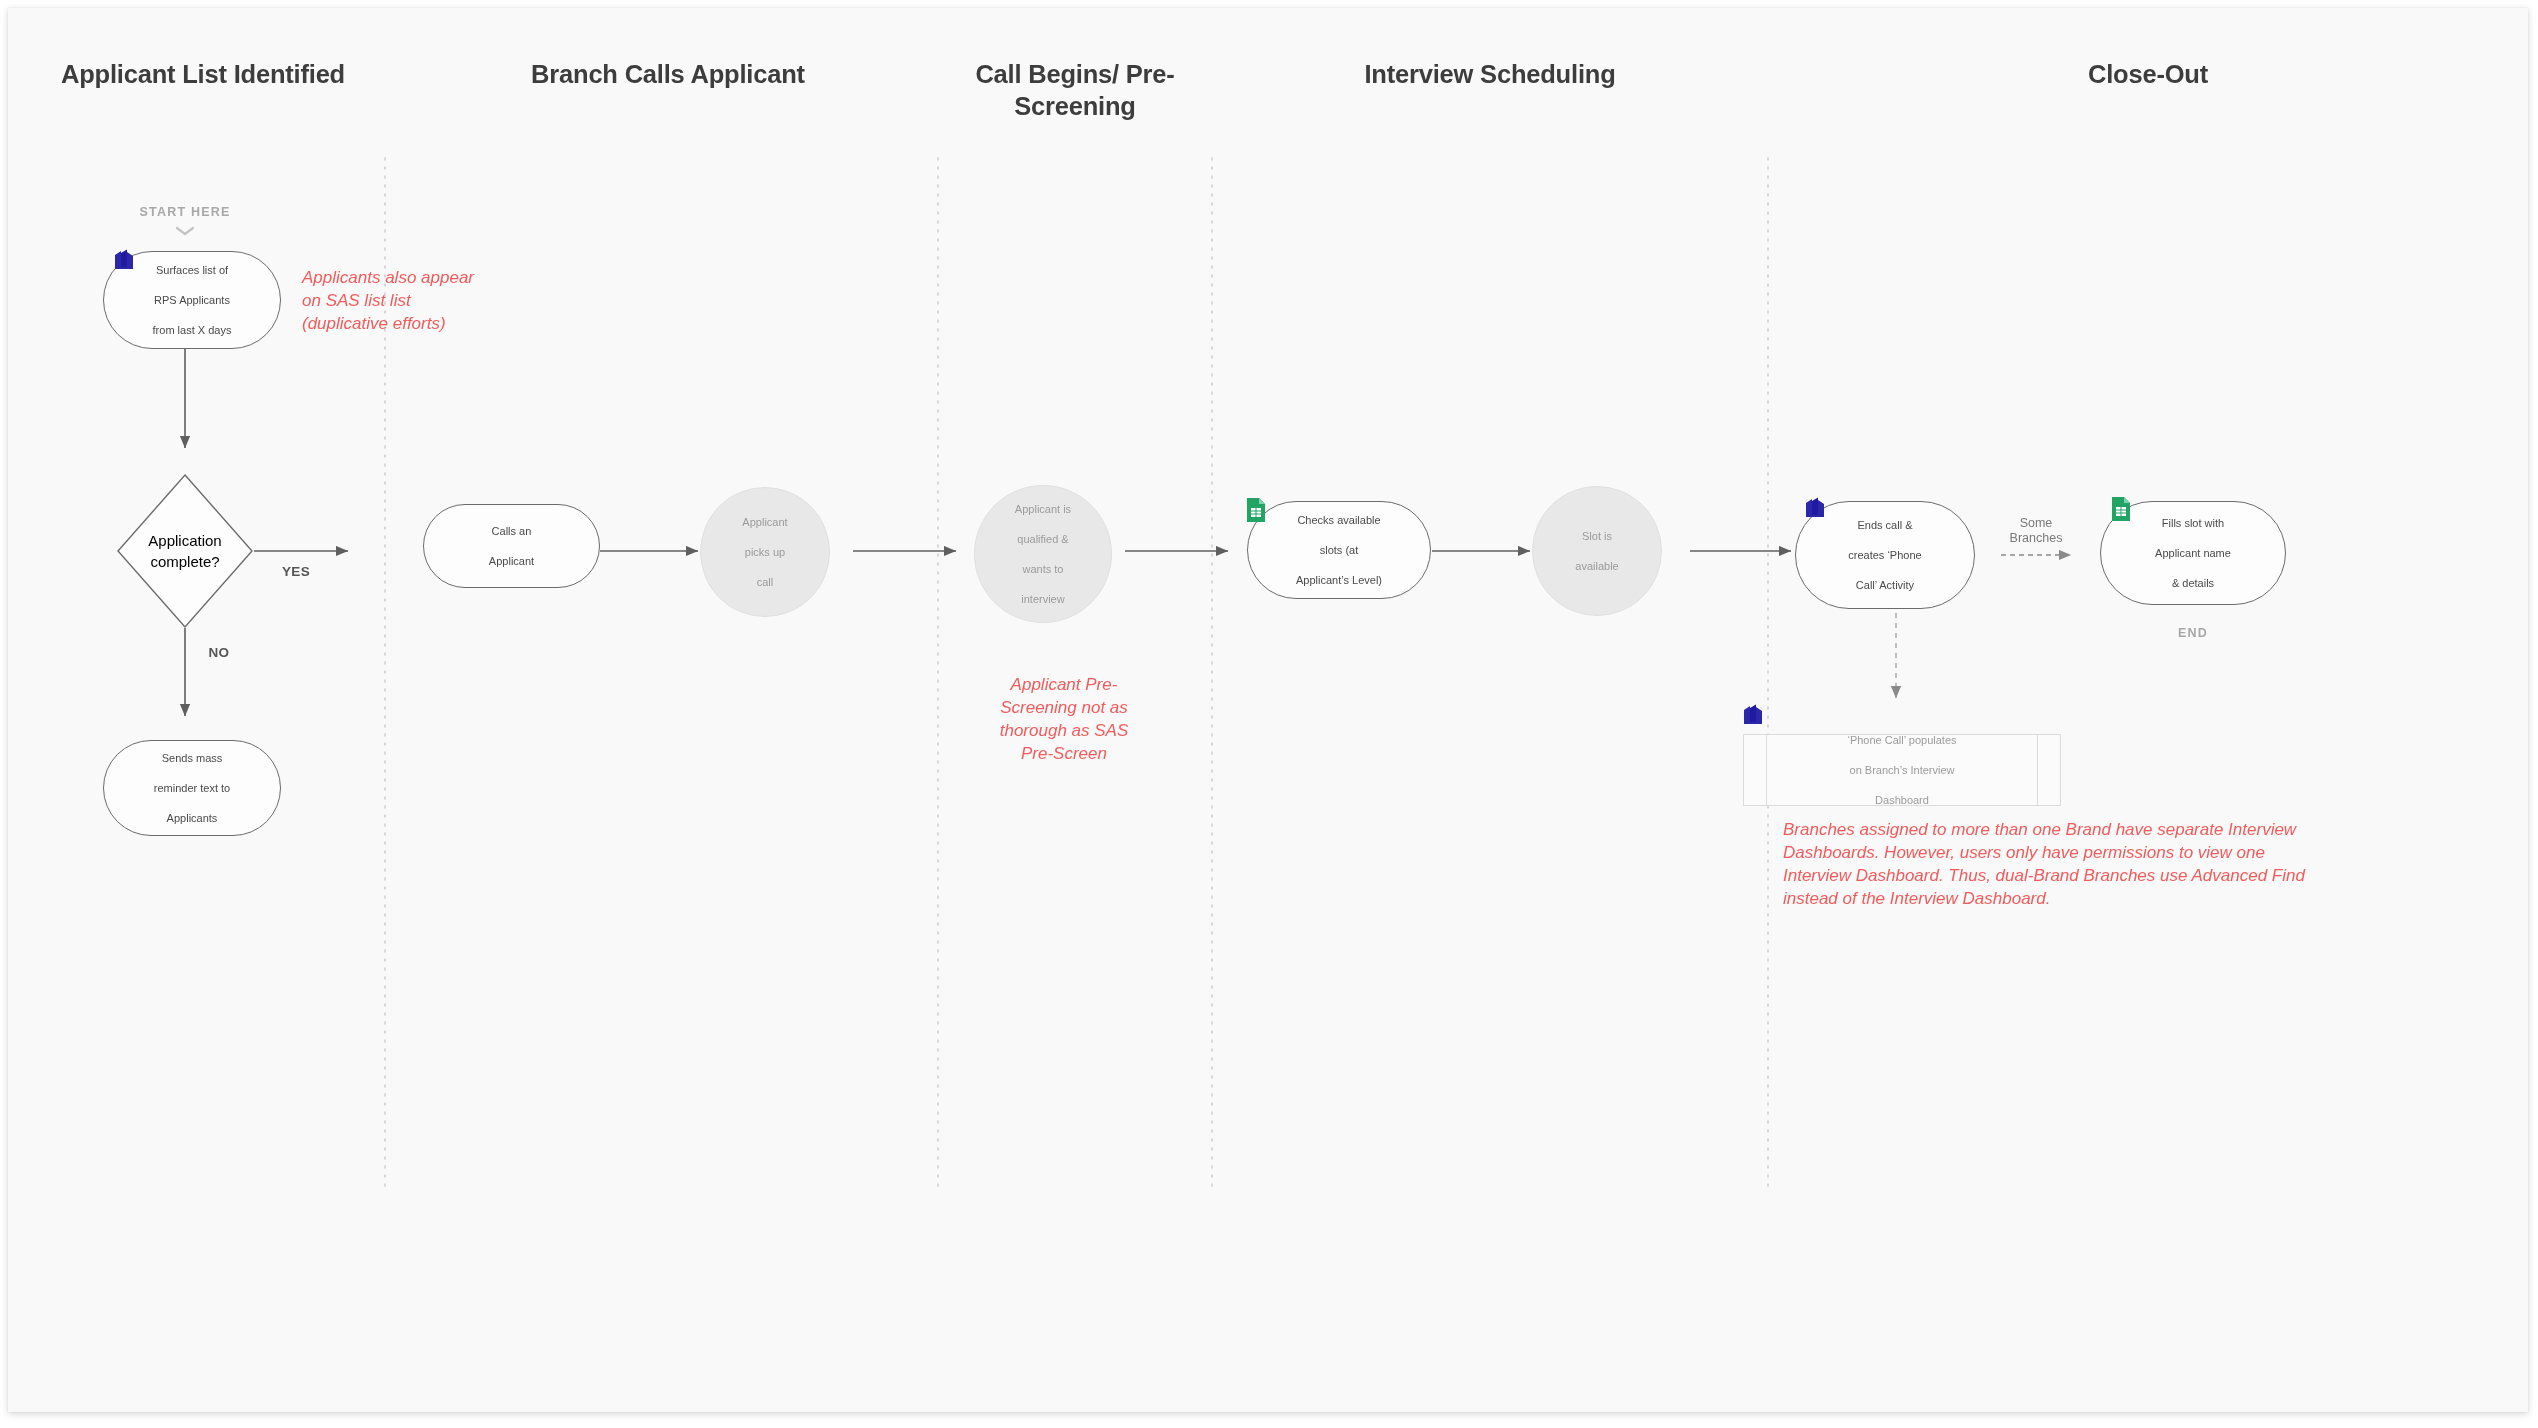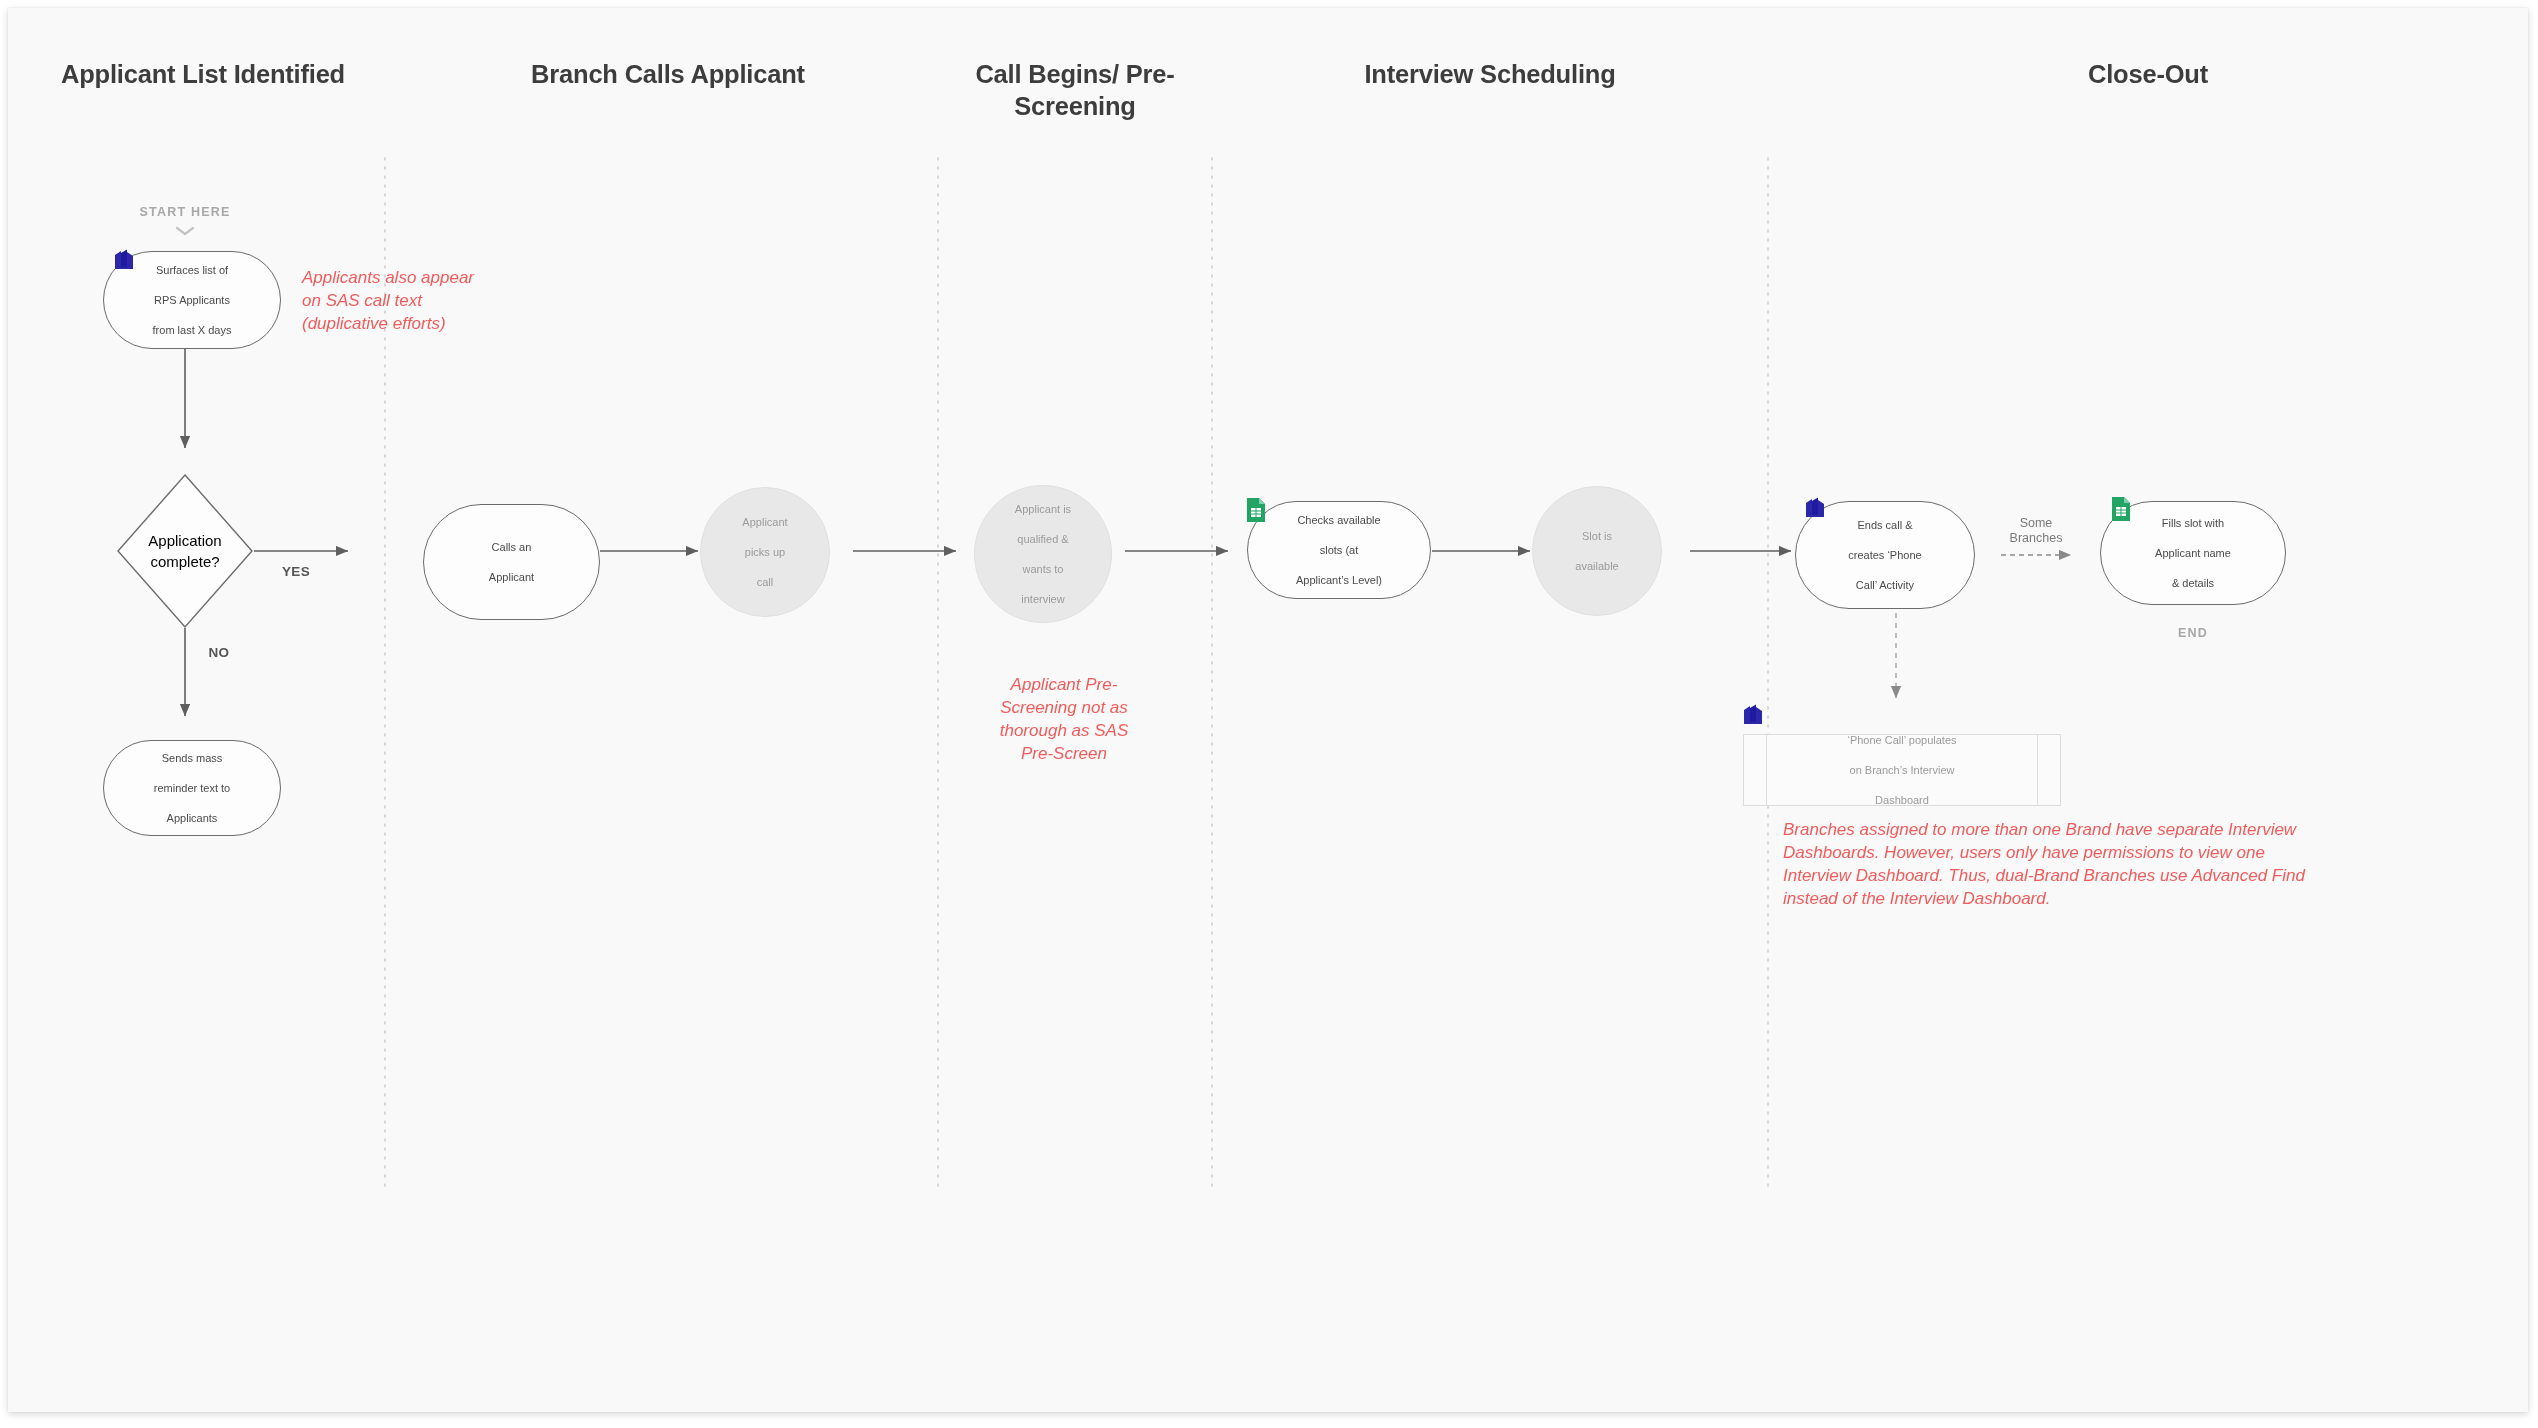--- a/index.html
+++ b/index.html
@@ -218,21 +218,21 @@
   </div>
   <div class="edge-label" style="left:258px; top:540px; width:60px;margin-top:16px;">YES</div>
   <div class="edge-label" style="left:186px; top:637px; width:50px;">NO</div>
 
   <div class="node stadium" style="left:95px; top:732px; width:178px; height:96px;">
     <div class="label">Sends mass
 reminder text to
 Applicants</div>
   </div>
 
-  <div class="node stadium" style="left:415px; top:496px; width:177px; height:116px;">
+  <div class="node stadium" style="left:415px; top:496px; width:177px; height:84px;">
     <div class="label">Calls an
 Applicant</div>
   </div>
 
   <div class="node circle" style="left:692px; top:479px; width:130px; height:130px;">
     <div class="label">Applicant
 picks up
 call</div>
   </div>
 
@@ -312,21 +312,21 @@
   <div class="badge" style="left:1733px; top:695px;">
     <svg viewBox="0 0 26 26">
       <path d="M3,19 L3,7 L9,3 L9,19 Z" fill="#2b27a8"></path>
       <path d="M9,19 L9,5 L15,1.5 L15,19 Z" fill="#1f1ba0"></path>
       <path d="M15,19 L15,4 L21,8 L21,19 Z" fill="#2b27a8"></path>
       <path d="M3,19 L21,19 L21,21 L3,21 Z" fill="#2b27a8"></path>
     </svg>
   </div>
 
   <div class="note" style="left:294px; top:258px; width:250px;">Applicants also appear
-on SAS call text
+on SAS list list
 (duplicative efforts)</div>
 
   <div class="note" style="left:1775px; top:810px; width:580px;">Branches assigned to more than one Brand have separate Interview
 Dashboards. However, users only have permissions to view one
 Interview Dashboard. Thus, dual-Brand Branches use Advanced Find
 instead of the Interview Dashboard.</div>
 
   <div class="note" style="left:976px; top:665px; width:160px; text-align:center;">Applicant Pre-
 Screening not as
 thorough as SAS

